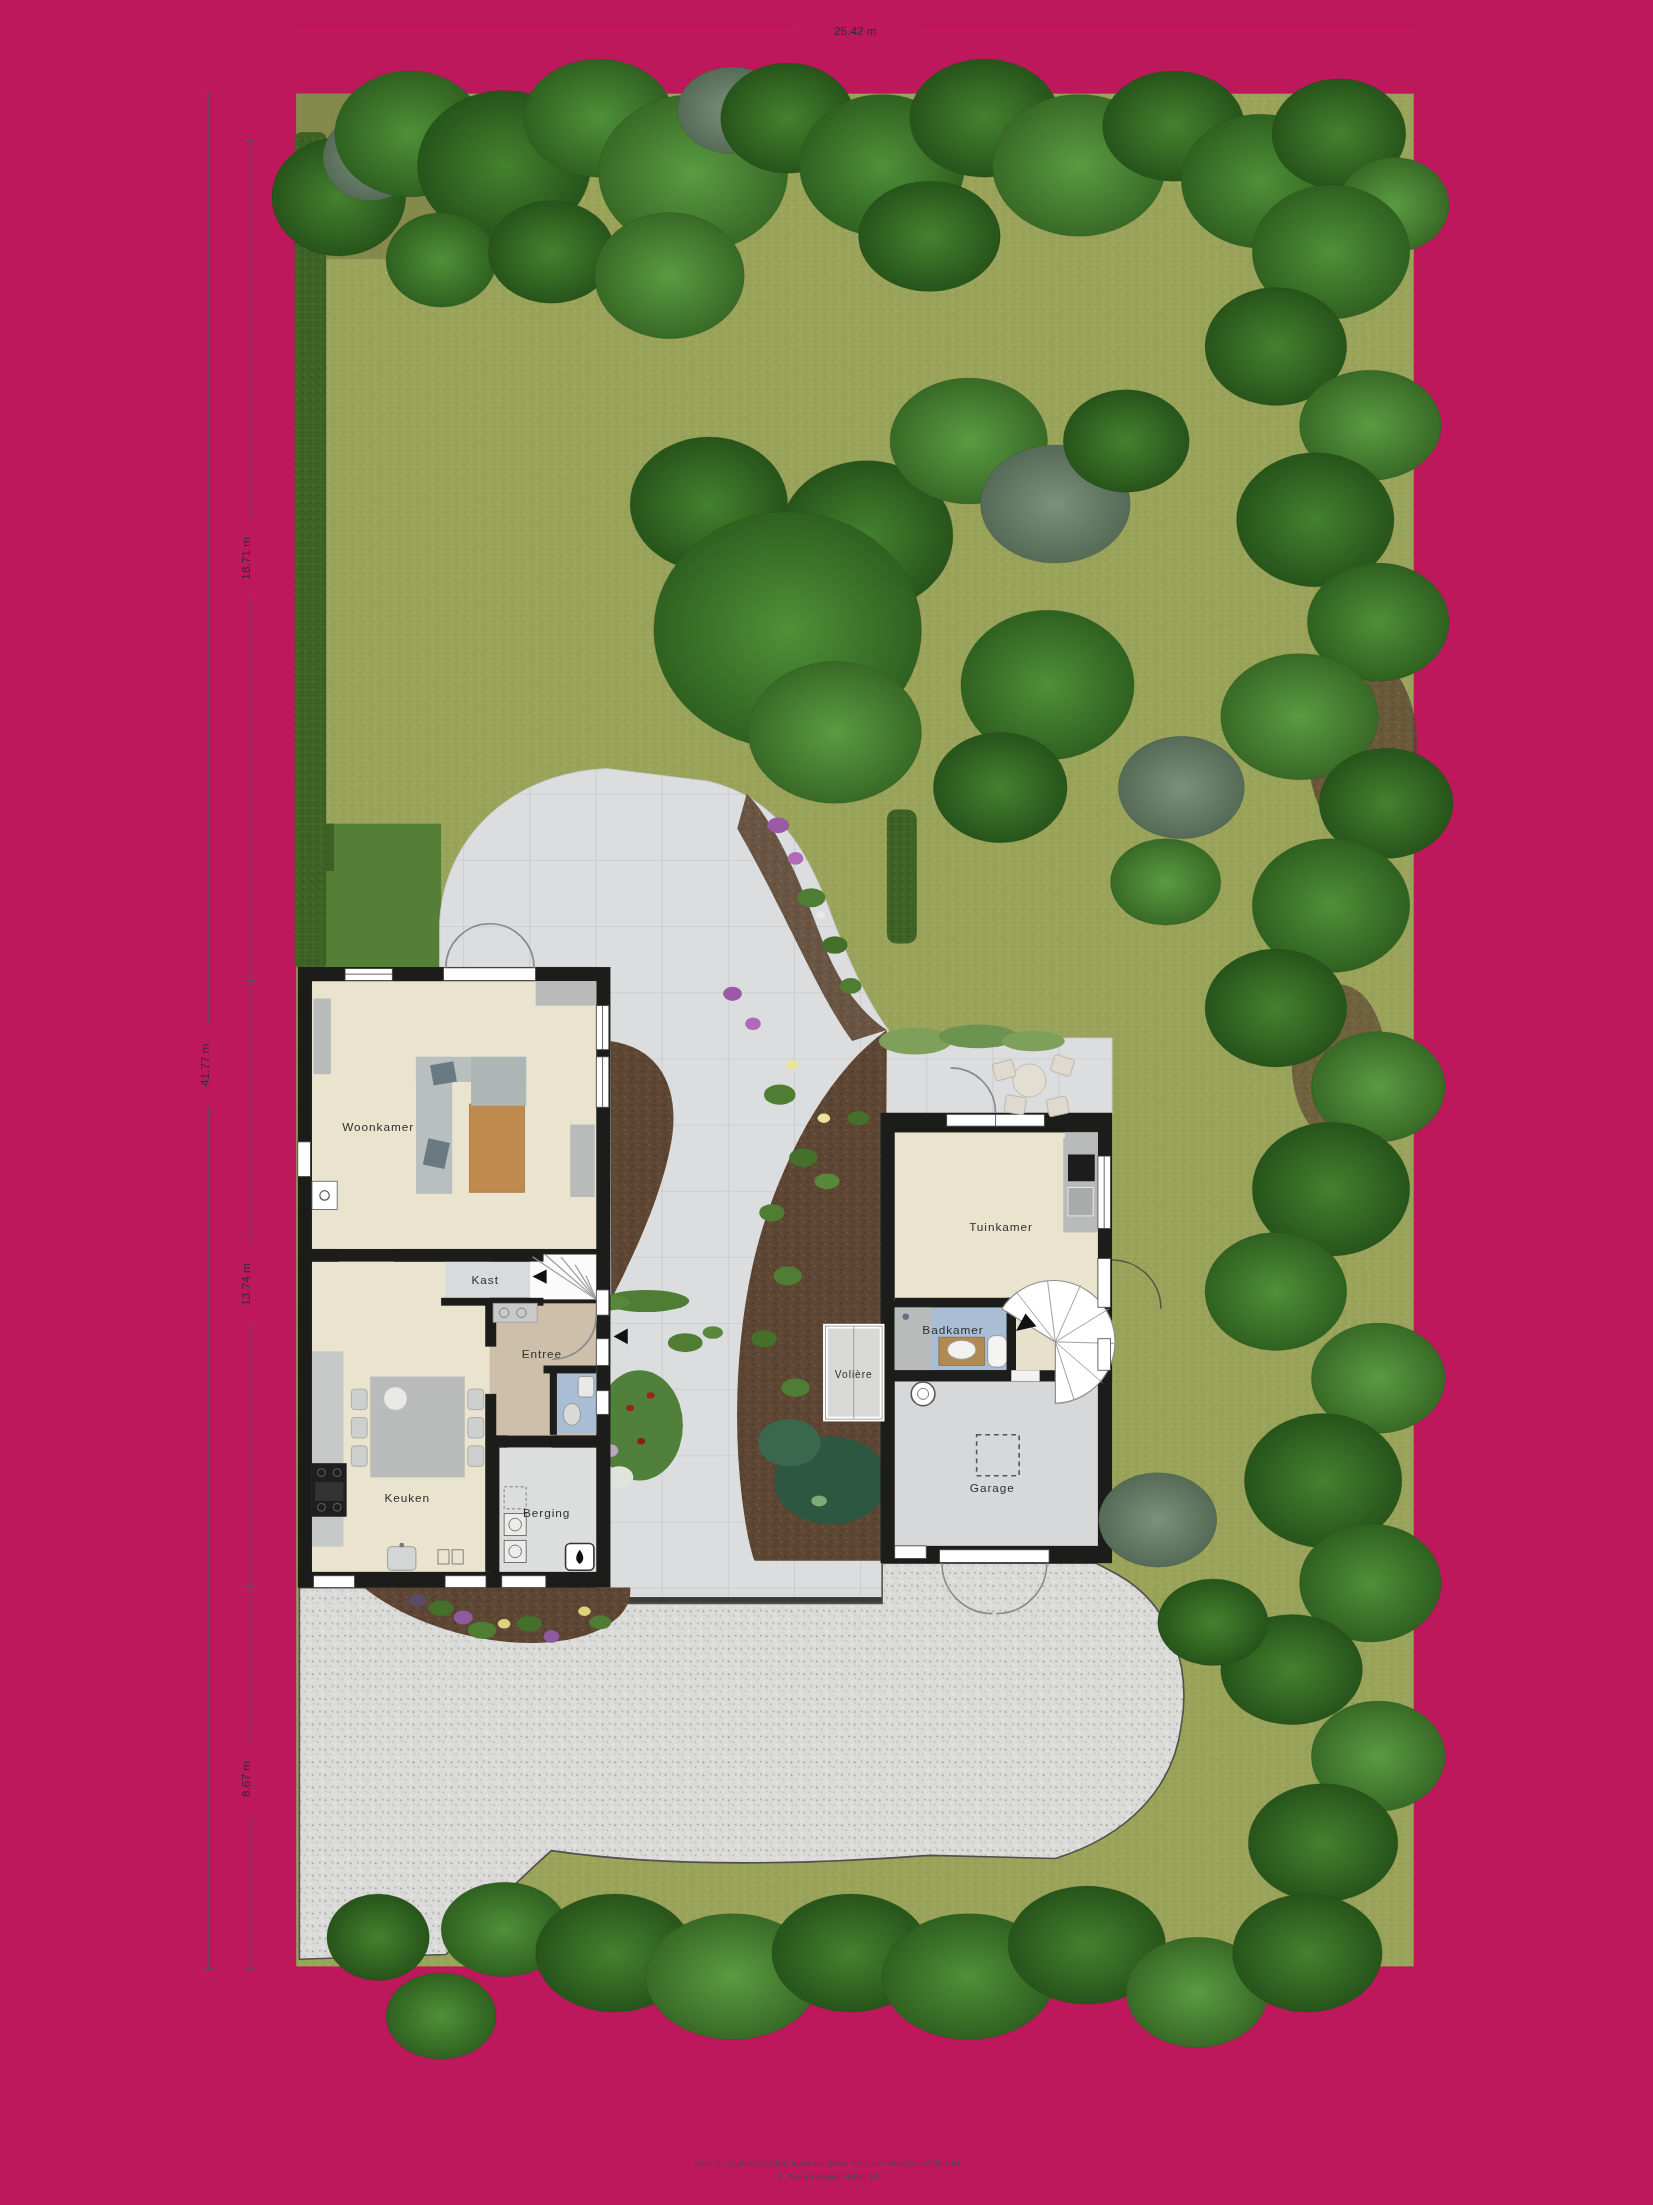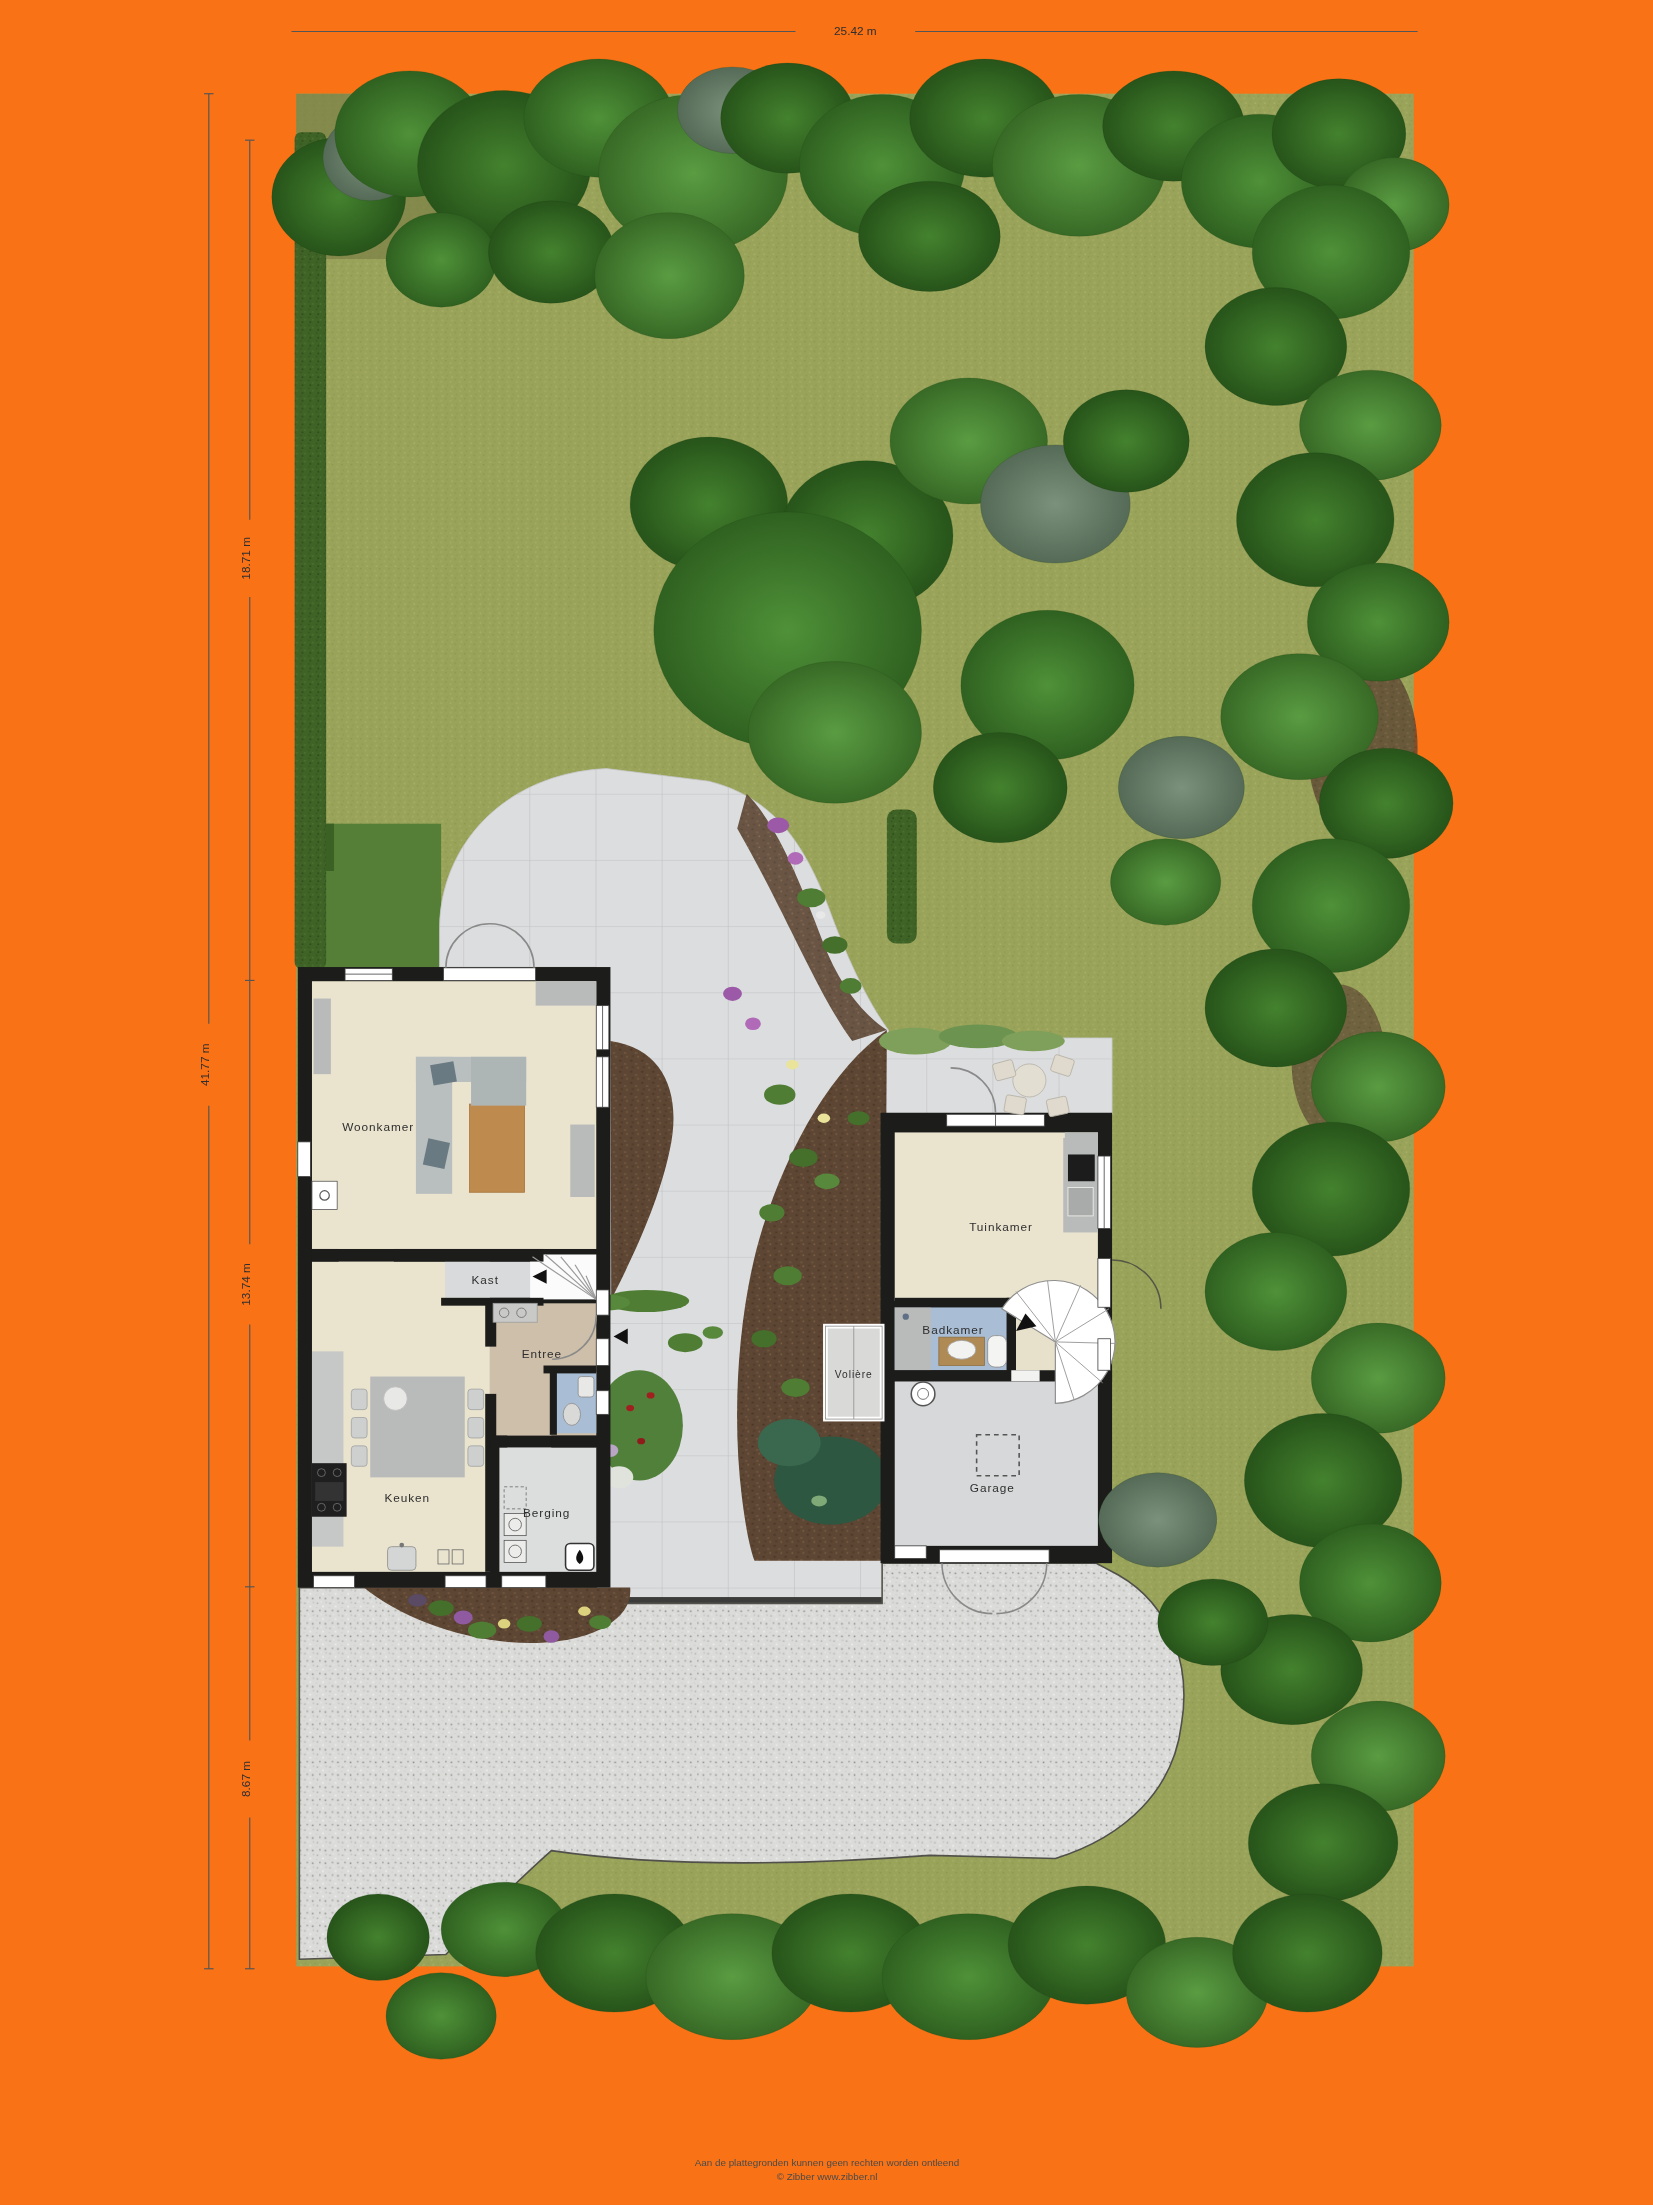--- a/index.html
+++ b/index.html
@@ -1,16 +1,16 @@
 <!DOCTYPE html>
 <html style="font-size:12.6px"><head>
 <meta charset="utf-8">
 <style>
   html,body{margin:0;padding:0;background:#ffffff;}
-  #canvas{position:relative;width:1654px;height:2205px;background:#f97316;overflow:hidden;}
+  #canvas{position:relative;width:1654px;height:2205px;background:#be185d;overflow:hidden;}
   svg{position:absolute;left:0;top:0;}
   text{font-family:"Liberation Sans", sans-serif;fill:#2e2e2e;}
   .room-label{font-size:15px;letter-spacing:1.2px;}
   .dim-label{font-size:15px;}
   .footer-label{font-size:12.5px;fill:#4a4a4a;}
 </style>
 </head>
 <body>
 
 <div id="canvas">

